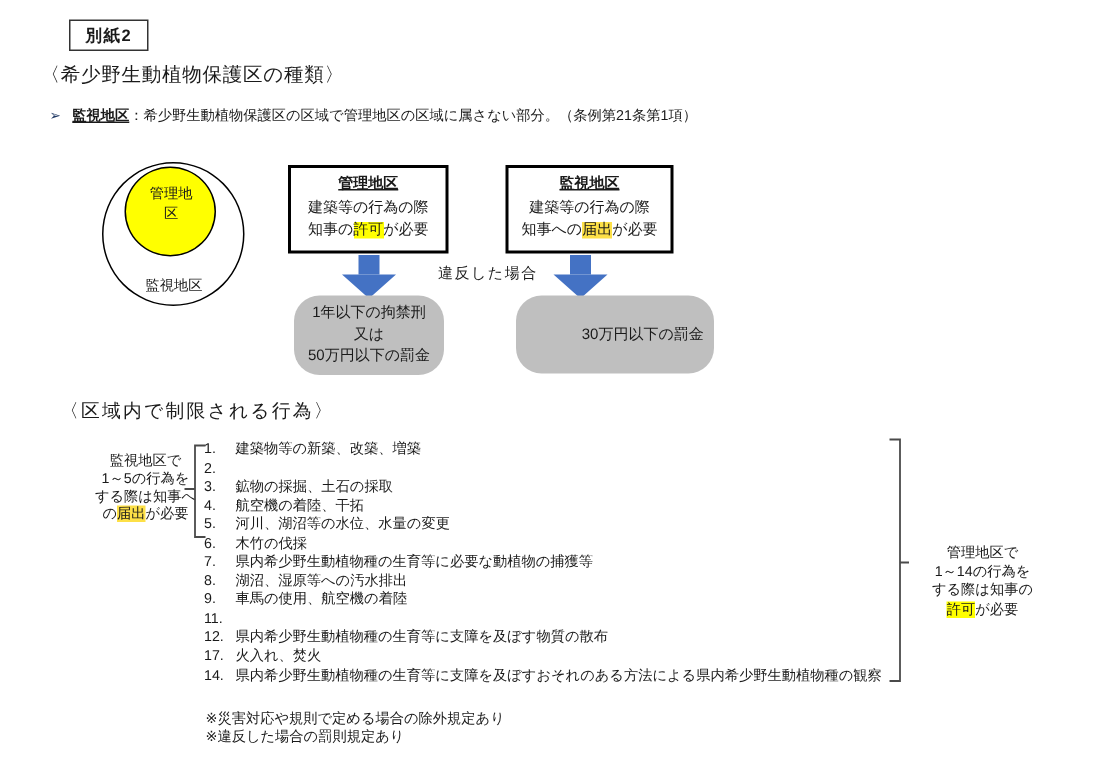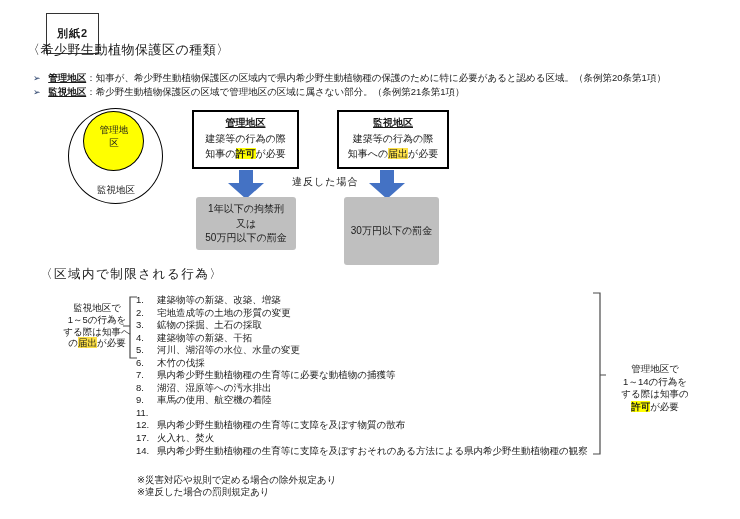--- a/index.html
+++ b/index.html
@@ -3,73 +3,69 @@
 <meta charset="utf-8">
 <style>
   html,body{margin:0;padding:0;}
   body{
     width:740px;height:519px;position:relative;background:#ffffff;
     font-family:"Liberation Sans","DejaVu Sans",sans-serif;
     color:#1a1a1a;overflow:hidden;
   }
   .abs{position:absolute;}
   
-  .tag-box{left:46px;top:13px;border:1.2px solid #333;padding:12px 10px;
+  .tag-box{left:46px;top:13px;border:1.2px solid #333;padding:2px 10px;
     font-size:11px;font-weight:bold;letter-spacing:1px;background:#fff;}
   .main-title{left:27px;top:41px;font-size:13px;letter-spacing:0.5px;}
   
   .defs{left:33px;top:71px;font-size:9.5px;line-height:13px;white-space:nowrap;}
   .bullet{color:#1F3864;font-size:9px;margin-right:5px;}
   .term{font-weight:bold;text-decoration:underline;}
   
   .outer-circle{left:68px;top:108px;width:93px;height:94px;border:1.5px solid #000;border-radius:50%;}
   .inner-circle{left:83px;top:111px;width:59px;height:58px;border:1.5px solid #000;border-radius:50%;background:#FFFF00;}
   .inner-label{left:97px;top:124px;width:34px;font-size:9.5px;line-height:12.5px;text-align:center;}
   .outer-label{left:68px;top:184px;width:96px;text-align:center;font-size:9.5px;}
   
   .dbox{text-align:center;font-size:10px;line-height:15.5px;padding-top:3px;background:#fff;}
   .dbox1{left:192px;top:110px;width:103px;height:52px;border:2.5px solid #000;}
   .dbox2{left:337px;top:110px;width:108px;height:52px;border:2px solid #000;}
   .dbox-title{font-weight:bold;text-decoration:underline;}
-  .hl-y{background:#FFFF00;font-weight:bold;}
+  .hl-y{background:#FFFF00;}
   .hl-c{background:#fde047;}
   
   .arrow{width:36px;}
   .arrow .shaft{width:14px;height:13px;background:#4472C4;margin:0 auto;}
   .arrow .head{width:0;height:0;border-left:18px solid transparent;border-right:18px solid transparent;border-top:16px solid #4472C4;}
   .arrow1{left:228px;top:170px;}
   .arrow2{left:369px;top:170px;}
   .violation{left:292px;top:175px;font-size:10px;letter-spacing:1px;}
   
-  .pbox{background:#BFBFBF;border-radius:3px;font-size:10px;text-align:center;}
+  .pbox{background:#BFBFBF;border-radius:17px;font-size:10px;text-align:center;}
   .pbox1{left:196px;top:197px;width:100px;height:53px;line-height:14.5px;padding-top:5px;box-sizing:border-box;}
-  .pbox2{left:344px;top:197px;width:95px;height:68px;display:flex;align-items:center;justify-content:center;}
+  .pbox2{left:344px;top:197px;width:95px;height:52px;display:flex;align-items:center;justify-content:center;padding-left:37px;}
   
   .sec2-title{left:40px;top:266px;font-size:12.5px;letter-spacing:1.5px;}
   .left-note{left:45px;top:302px;width:104px;text-align:center;font-size:9.5px;line-height:11.8px;}
   .right-note{left:612px;top:363px;width:86px;text-align:center;font-size:9.5px;line-height:12.6px;}
   .list{left:136px;top:294px;font-size:9.5px;line-height:12.55px;white-space:nowrap;}
   .li{display:flex;}
   .num{width:21px;flex:0 0 21px;}
   .footnotes{left:137px;top:474px;font-size:9.5px;line-height:12.1px;}
   .bracket{stroke:#4a4a4a;stroke-width:1.2;fill:none;}
 </style>
 </head>
 <body>
 
 <div class="abs tag-box">
   <span>別紙2</span>
 </div>
 <div class="abs main-title">〈希少野生動植物保護区の種類〉</div>
 
 <div class="abs defs">
-  <div>
-    <span class="bullet">➢</span>
-    <span class="term">管理地区</span><span>：知事が、希少野生動植物保護区の区域内で県内希少野生動植物種の保護のために特に必要があると認める区域。（条例第20条第1項）</span>
-  </div>
   <div>
     <span class="bullet">➢</span>
     <span class="term">監視地区</span><span>：希少野生動植物保護区の区域で管理地区の区域に属さない部分。（条例第21条第1項）</span>
   </div>
 </div>
 
 <div class="abs outer-circle"></div>
 <div class="abs inner-circle"></div>
 <div class="abs inner-label">管理地区</div>
 <div class="abs outer-label">監視地区</div>
@@ -117,29 +113,28 @@
   <path class="bracket" d="M16,2 L9,2 L9,31 L2,31 M9,31 L9,63 L16,63"></path>
 </svg>
 
 <div class="abs list">
   <div class="li">
       <span class="num">1.</span>
       <span>建築物等の新築、改築、増築</span>
     </div>
   <div class="li">
       <span class="num">2.</span>
-      <span>宅地造成等の土地の形質の変更</span>
     </div>
   <div class="li">
       <span class="num">3.</span>
       <span>鉱物の採掘、土石の採取</span>
     </div>
   <div class="li">
       <span class="num">4.</span>
-      <span>建築物等の新築、干拓</span>
+      <span>航空機の着陸、干拓</span>
     </div>
   <div class="li">
       <span class="num">5.</span>
       <span>河川、湖沼等の水位、水量の変更</span>
     </div>
   <div class="li">
       <span class="num">6.</span>
       <span>木竹の伐採</span>
     </div>
   <div class="li">

